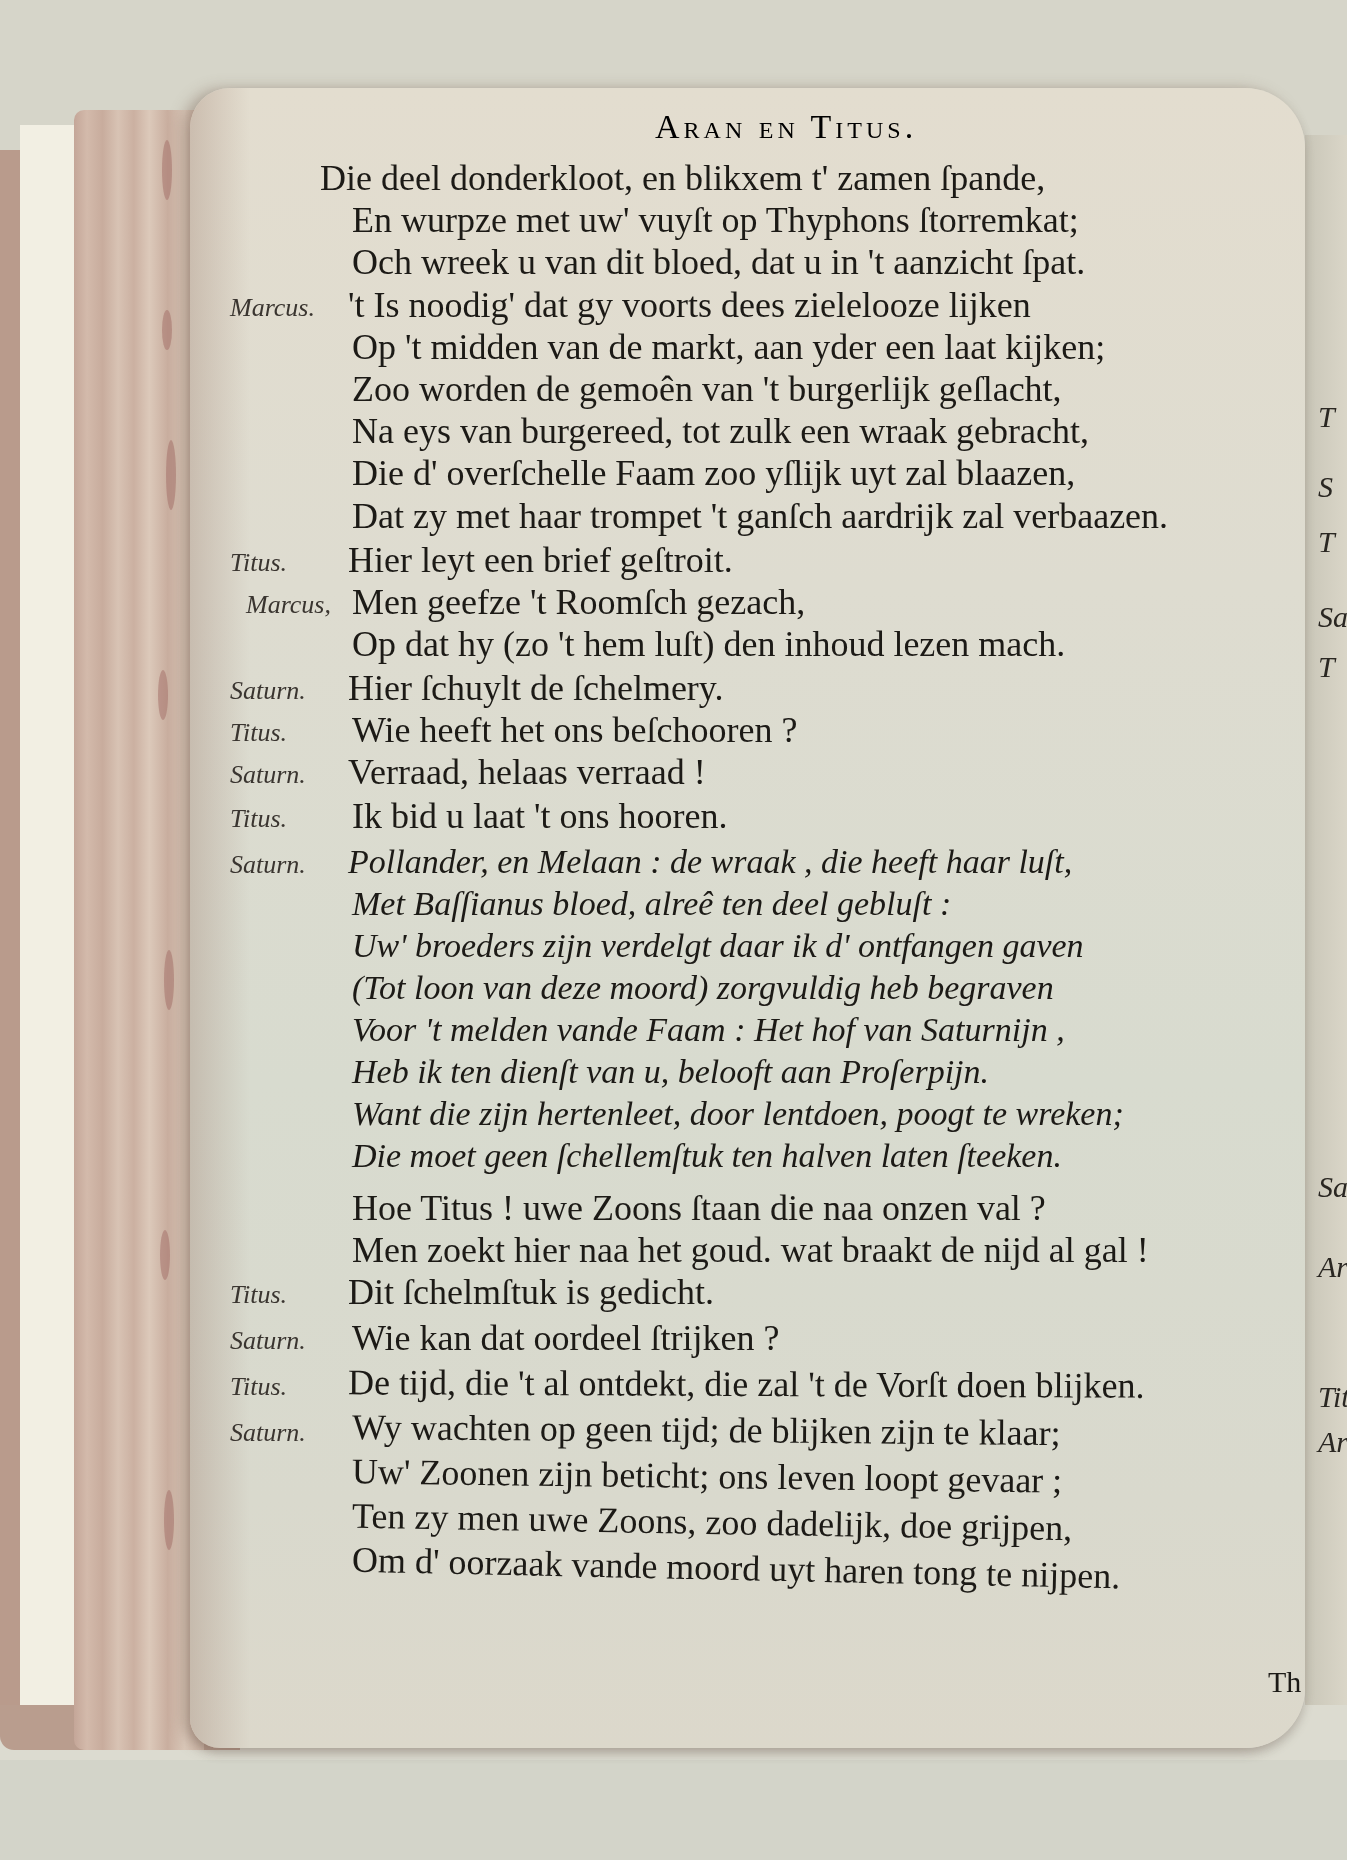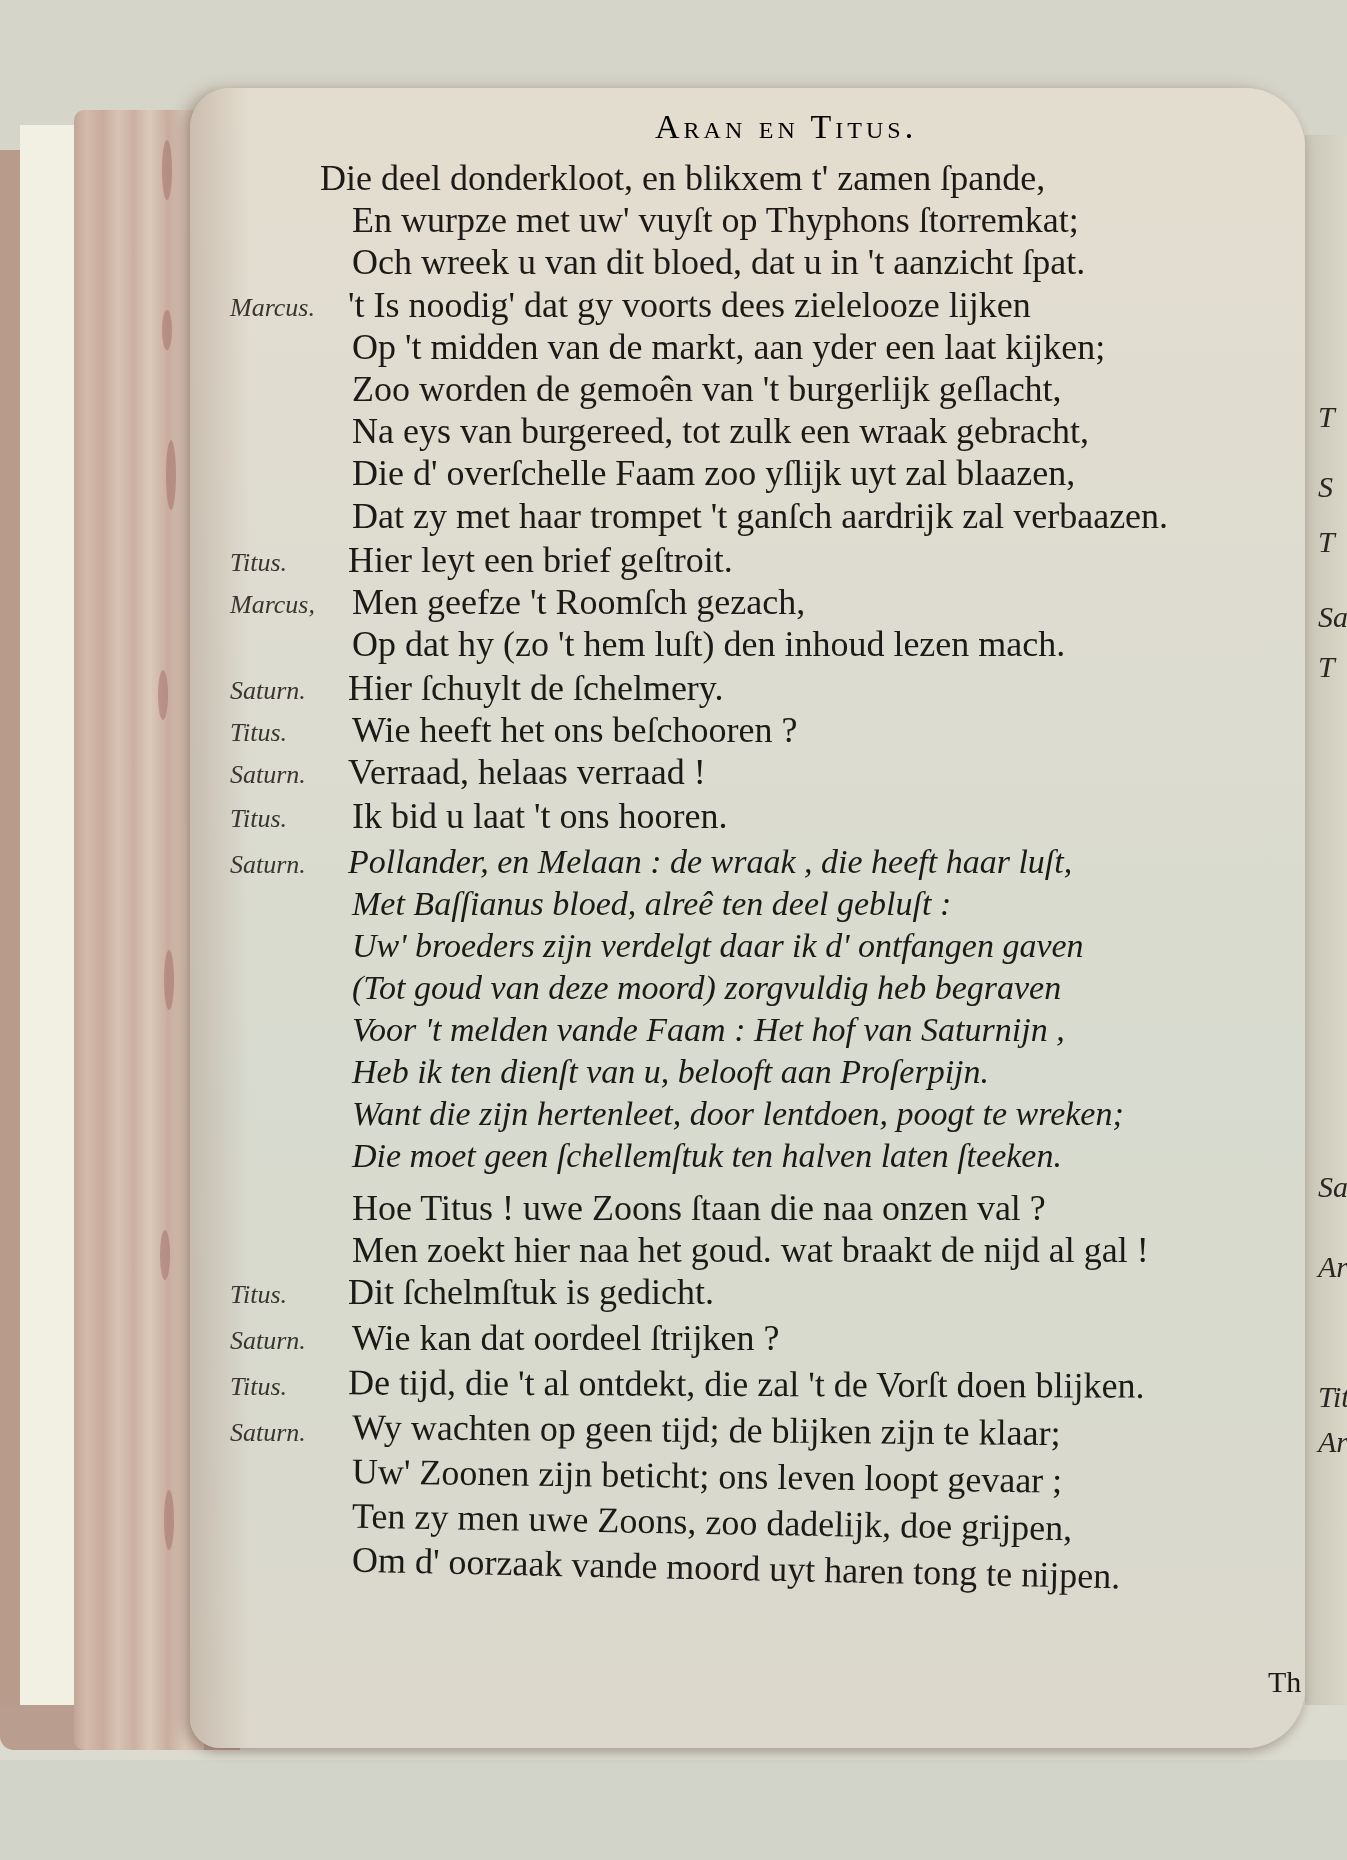--- a/index.html
+++ b/index.html
@@ -91,36 +91,36 @@
     <div class="line" style="left: 352px; top: 242px;">Och wreek u van dit bloed, dat u in 't aanzicht ſpat.</div>
     <div class="speaker" style="left: 230px; top: 293px;">Marcus.</div>
     <div class="line" style="left: 348px; top: 285px;">'t Is noodig' dat gy voorts dees zielelooze lijken</div>
     <div class="line" style="left: 352px; top: 327px;">Op 't midden van de markt, aan yder een laat kijken;</div>
     <div class="line" style="left: 352px; top: 369px;">Zoo worden de  gemoên van 't burgerlijk geſlacht,</div>
     <div class="line" style="left: 352px; top: 411px;">Na eys van burgereed, tot zulk een wraak gebracht,</div>
     <div class="line" style="left: 352px; top: 453px;">Die d' overſchelle Faam zoo yſlijk uyt zal blaazen,</div>
     <div class="line" style="left: 352px; top: 496px;">Dat zy met haar trompet 't ganſch aardrijk zal verbaazen.</div>
     <div class="speaker" style="left: 230px; top: 548px;">Titus.</div>
     <div class="line" style="left: 348px; top: 540px;">Hier leyt een brief geſtroit.</div>
-    <div class="speaker" style="left: 230px; top: 590px;">Marcus,</div>
+    <div class="speaker" style="left: 246px; top: 590px;">Marcus,</div>
     <div class="line" style="left: 352px; top: 582px;">Men geefze 't Roomſch gezach,</div>
     <div class="line" style="left: 352px; top: 624px;">Op dat hy (zo 't hem luſt) den inhoud lezen mach.</div>
     <div class="speaker" style="left: 230px; top: 676px;">Saturn.</div>
     <div class="line" style="left: 348px; top: 668px;">Hier ſchuylt de ſchelmery.</div>
     <div class="speaker" style="left: 230px; top: 718px;">Titus.</div>
     <div class="line" style="left: 352px; top: 710px;">Wie heeft het ons beſchooren ?</div>
     <div class="speaker" style="left: 230px; top: 760px;">Saturn.</div>
     <div class="line" style="left: 348px; top: 752px;">Verraad,  helaas verraad !</div>
     <div class="speaker" style="left: 230px; top: 804px;">Titus.</div>
     <div class="line" style="left: 352px; top: 796px;">Ik bid u laat 't ons hooren.</div>
     <div class="speaker" style="left: 230px; top: 850px;">Saturn.</div>
     <div class="line italic" style="left: 348px; top: 842px;">Pollander, en Melaan : de wraak , die heeft haar luſt,</div>
     <div class="line italic" style="left: 352px; top: 884px;">Met Baſſianus bloed, alreê ten deel gebluſt :</div>
     <div class="line italic" style="left: 352px; top: 926px;">Uw' broeders zijn verdelgt daar ik d' ontfangen gaven</div>
-    <div class="line italic" style="left: 352px; top: 968px;">(Tot goud van deze moord) zorgvuldig heb begraven</div>
+    <div class="line italic" style="left: 352px; top: 968px;">(Tot loon van deze moord) zorgvuldig heb begraven</div>
     <div class="line italic" style="left: 352px; top: 1010px;">Voor 't melden vande Faam : Het hof van Saturnijn ,</div>
     <div class="line italic" style="left: 352px; top: 1052px;">Heb ik ten dienſt van u, belooft aan Proſerpijn.</div>
     <div class="line italic" style="left: 352px; top: 1094px;">Want die zijn hertenleet, door lentdoen, poogt te wreken;</div>
     <div class="line italic" style="left: 352px; top: 1136px;">Die moet geen ſchellemſtuk ten halven laten ſteeken.</div>
     <div class="line" style="left: 352px; top: 1188px;">Hoe Titus ! uwe Zoons ſtaan die naa onzen val ?</div>
     <div class="line" style="left: 352px; top: 1230px;">Men zoekt hier naa het goud. wat braakt de nijd al gal !</div>
     <div class="speaker" style="left: 230px; top: 1280px;">Titus.</div>
     <div class="line" style="left: 348px; top: 1272px;">Dit ſchelmſtuk is gedicht.</div>
     <div class="speaker" style="left: 230px; top: 1326px;">Saturn.</div>
     <div class="line" style="left: 352px; top: 1318px;">Wie kan dat oordeel ſtrijken ?</div>

